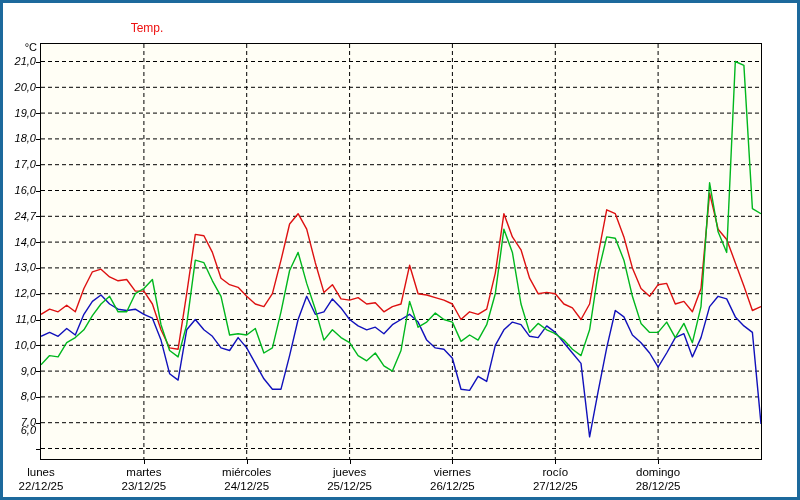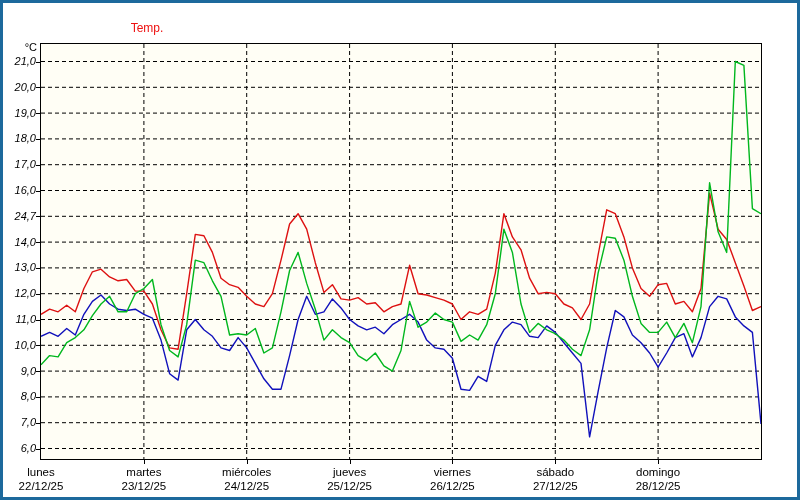--- a/index.html
+++ b/index.html
@@ -53,21 +53,21 @@
         <line class="grid" x1="411.4" x2="411.4" y1="0" y2="415"></line>
         <line class="grid" x1="514.3" x2="514.3" y1="0" y2="415"></line>
         <line class="grid" x1="617.1" x2="617.1" y1="0" y2="415"></line>
         <polyline points="0.0,270.3 8.6,265.2 17.1,267.8 25.7,261.3 34.3,267.8 42.9,244.5 51.4,227.8 60.0,225.2 68.6,232.9 77.1,236.8 85.7,235.5 94.3,247.1 102.9,247.1 111.4,260.0 120.0,285.8 128.6,303.9 137.1,305.2 145.7,249.7 154.3,190.4 162.9,191.7 171.4,208.4 180.0,234.2 188.6,240.7 197.1,243.3 205.7,252.3 214.3,260.0 222.9,262.6 231.4,249.7 240.0,216.2 248.6,180.0 257.1,169.7 265.7,185.2 274.3,218.7 282.9,248.4 291.4,240.7 300.0,254.9 308.6,256.1 317.1,253.6 325.7,260.0 334.3,258.7 342.9,267.8 351.4,262.6 360.0,260.0 368.6,221.3 377.1,249.7 385.7,251.0 394.3,253.6 402.9,256.1 411.4,260.0 420.0,275.5 428.6,267.8 437.1,270.3 445.7,265.2 454.3,229.1 462.9,169.7 471.4,192.9 480.0,205.8 488.6,234.2 497.1,249.7 505.7,248.4 514.3,249.7 522.9,260.0 531.4,263.9 540.0,275.5 548.6,260.0 557.1,211.0 565.7,165.8 574.3,169.7 582.9,192.9 591.4,223.9 600.0,244.5 608.6,252.3 617.1,240.7 625.7,239.4 634.3,260.0 642.9,257.4 651.4,267.8 660.0,244.5 668.6,149.1 677.1,185.2 685.7,195.5 694.3,218.7 702.9,242.0 711.4,266.5 720.0,262.6" fill="none" stroke="#dd1111" stroke-width="1.4" stroke-linejoin="round"></polyline>
         <polyline points="0.0,292.3 8.6,288.4 17.1,292.3 25.7,284.5 34.3,291.0 42.9,270.3 51.4,257.4 60.0,251.0 68.6,260.0 77.1,265.2 85.7,266.5 94.3,265.2 102.9,270.3 111.4,274.2 120.0,296.1 128.6,329.7 137.1,336.1 145.7,285.8 154.3,275.5 162.9,285.8 171.4,292.3 180.0,303.9 188.6,306.5 197.1,293.6 205.7,303.9 214.3,319.4 222.9,334.8 231.4,345.2 240.0,345.2 248.6,311.6 257.1,275.5 265.7,252.3 274.3,270.3 282.9,267.8 291.4,254.9 300.0,263.9 308.6,275.5 317.1,281.9 325.7,285.8 334.3,283.2 342.9,289.7 351.4,280.7 360.0,275.5 368.6,270.3 377.1,278.1 385.7,296.1 394.3,303.9 402.9,305.2 411.4,314.2 420.0,345.2 428.6,346.4 437.1,332.3 445.7,337.4 454.3,301.3 462.9,285.8 471.4,278.1 480.0,280.7 488.6,292.3 497.1,293.6 505.7,281.9 514.3,288.4 522.9,298.7 531.4,309.0 540.0,319.4 548.6,392.9 557.1,347.7 565.7,303.9 574.3,266.5 582.9,272.9 591.4,291.0 600.0,298.7 608.6,309.0 617.1,323.2 625.7,309.0 634.3,293.6 642.9,289.7 651.4,312.9 660.0,293.6 668.6,262.6 677.1,252.3 685.7,254.9 694.3,272.9 702.9,281.9 711.4,288.4 720.0,380.0" fill="none" stroke="#1111bb" stroke-width="1.4" stroke-linejoin="round"></polyline>
         <polyline points="0.0,320.7 8.6,311.6 17.1,312.9 25.7,298.7 34.3,293.6 42.9,285.8 51.4,271.6 60.0,260.0 68.6,252.3 77.1,267.8 85.7,267.8 94.3,249.7 102.9,244.5 111.4,235.5 120.0,280.7 128.6,306.5 137.1,312.9 145.7,280.7 154.3,216.2 162.9,218.7 171.4,236.8 180.0,252.3 188.6,291.0 197.1,289.7 205.7,291.0 214.3,284.5 222.9,309.0 231.4,303.9 240.0,267.8 248.6,226.5 257.1,208.4 265.7,239.4 274.3,265.2 282.9,296.1 291.4,285.8 300.0,293.6 308.6,298.7 317.1,311.6 325.7,316.8 334.3,309.0 342.9,321.9 351.4,327.1 360.0,306.5 368.6,257.4 377.1,283.2 385.7,278.1 394.3,269.1 402.9,275.5 411.4,278.1 420.0,297.4 428.6,291.0 437.1,296.1 445.7,280.7 454.3,249.7 462.9,185.2 471.4,208.4 480.0,260.0 488.6,288.4 497.1,279.4 505.7,285.8 514.3,289.7 522.9,296.1 531.4,305.2 540.0,311.6 548.6,285.8 557.1,229.1 565.7,192.9 574.3,194.2 582.9,216.2 591.4,252.3 600.0,279.4 608.6,288.4 617.1,288.4 625.7,278.1 634.3,293.6 642.9,279.4 651.4,298.7 660.0,262.6 668.6,138.8 677.1,187.8 685.7,208.4 694.3,17.5 702.9,21.4 711.4,164.6 720.0,169.7" fill="none" stroke="#00b71e" stroke-width="1.4" stroke-linejoin="round"></polyline>
       </svg>
   </div>
 
   <div id="decor">
-      <div class="ylab" style="top:442.0px">6,0</div>
+      <div class="ylab" style="top:424px">6,0</div>
       <div class="ytick" style="top:448.5px"></div>
       <div class="ylab" style="top:416.2px">7,0</div>
       <div class="ytick" style="top:422.7px"></div>
       <div class="ylab" style="top:390.4px">8,0</div>
       <div class="ytick" style="top:396.9px"></div>
       <div class="ylab" style="top:364.6px">9,0</div>
       <div class="ytick" style="top:371.1px"></div>
       <div class="ylab" style="top:338.8px">10,0</div>
       <div class="ytick" style="top:345.3px"></div>
       <div class="ylab" style="top:313.0px">11,0</div>
@@ -99,21 +99,21 @@
       <div class="xtick" style="left:143.9px"></div>
       <div class="xlab" style="left:201.7px;top:466px">miércoles</div>
       <div class="xlab" style="left:201.7px;top:480px">24/12/25</div>
       <div class="xtick" style="left:246.7px"></div>
       <div class="xlab" style="left:304.6px;top:466px">jueves</div>
       <div class="xlab" style="left:304.6px;top:480px">25/12/25</div>
       <div class="xtick" style="left:349.6px"></div>
       <div class="xlab" style="left:407.4px;top:466px">viernes</div>
       <div class="xlab" style="left:407.4px;top:480px">26/12/25</div>
       <div class="xtick" style="left:452.4px"></div>
-      <div class="xlab" style="left:510.3px;top:466px">sábado</div>
+      <div class="xlab" style="left:510.3px;top:466px">rocío</div>
       <div class="xlab" style="left:510.3px;top:480px">27/12/25</div>
       <div class="xtick" style="left:555.3px"></div>
       <div class="xlab" style="left:613.1px;top:466px">domingo</div>
       <div class="xlab" style="left:613.1px;top:480px">28/12/25</div>
       <div class="xtick" style="left:658.1px"></div>
     </div>
 
 </div>
 
 </body></html>

